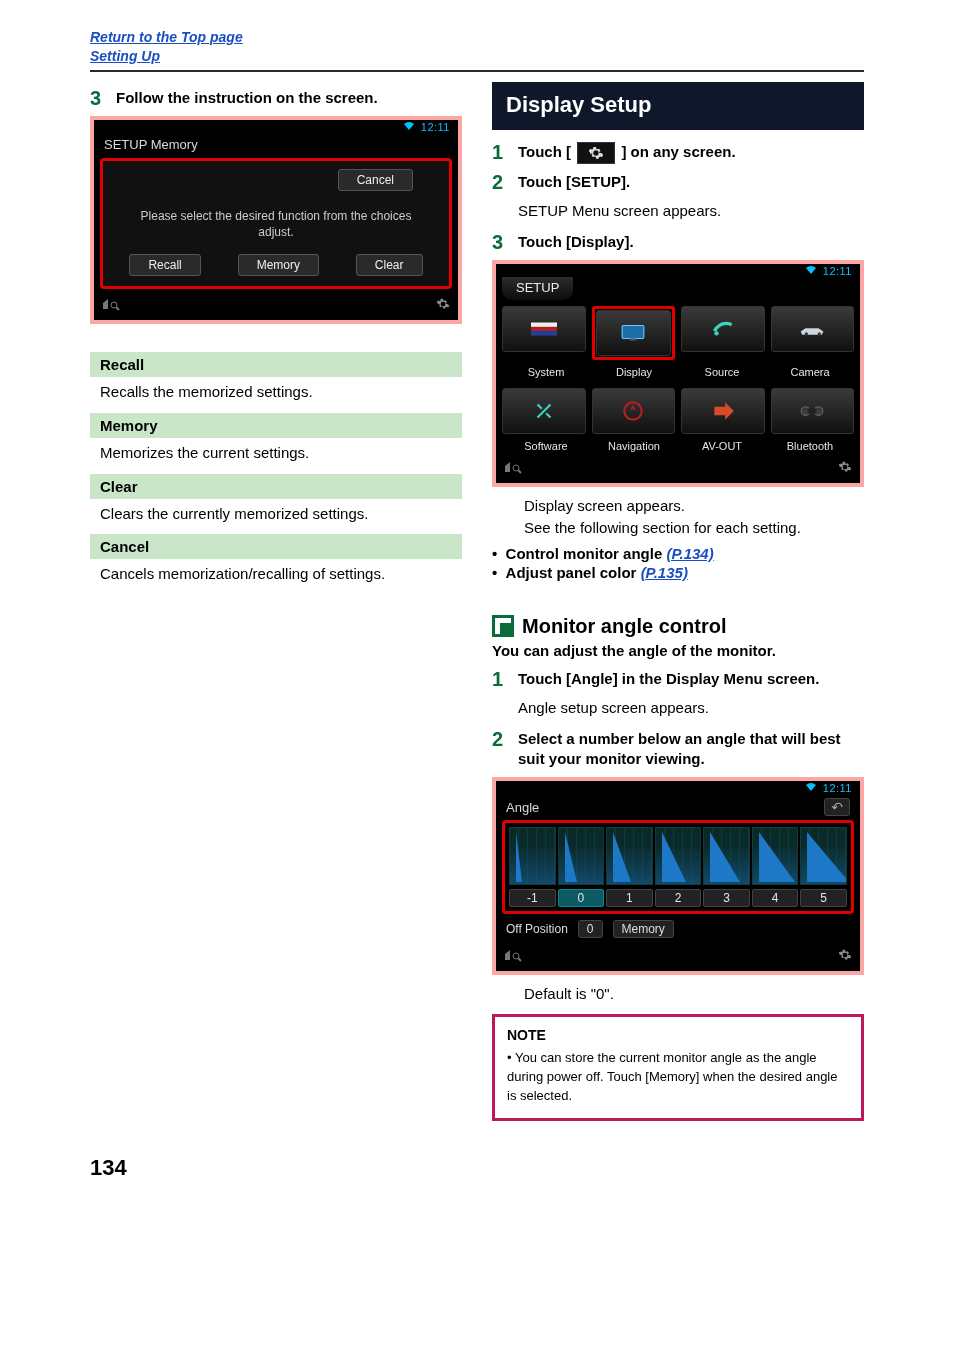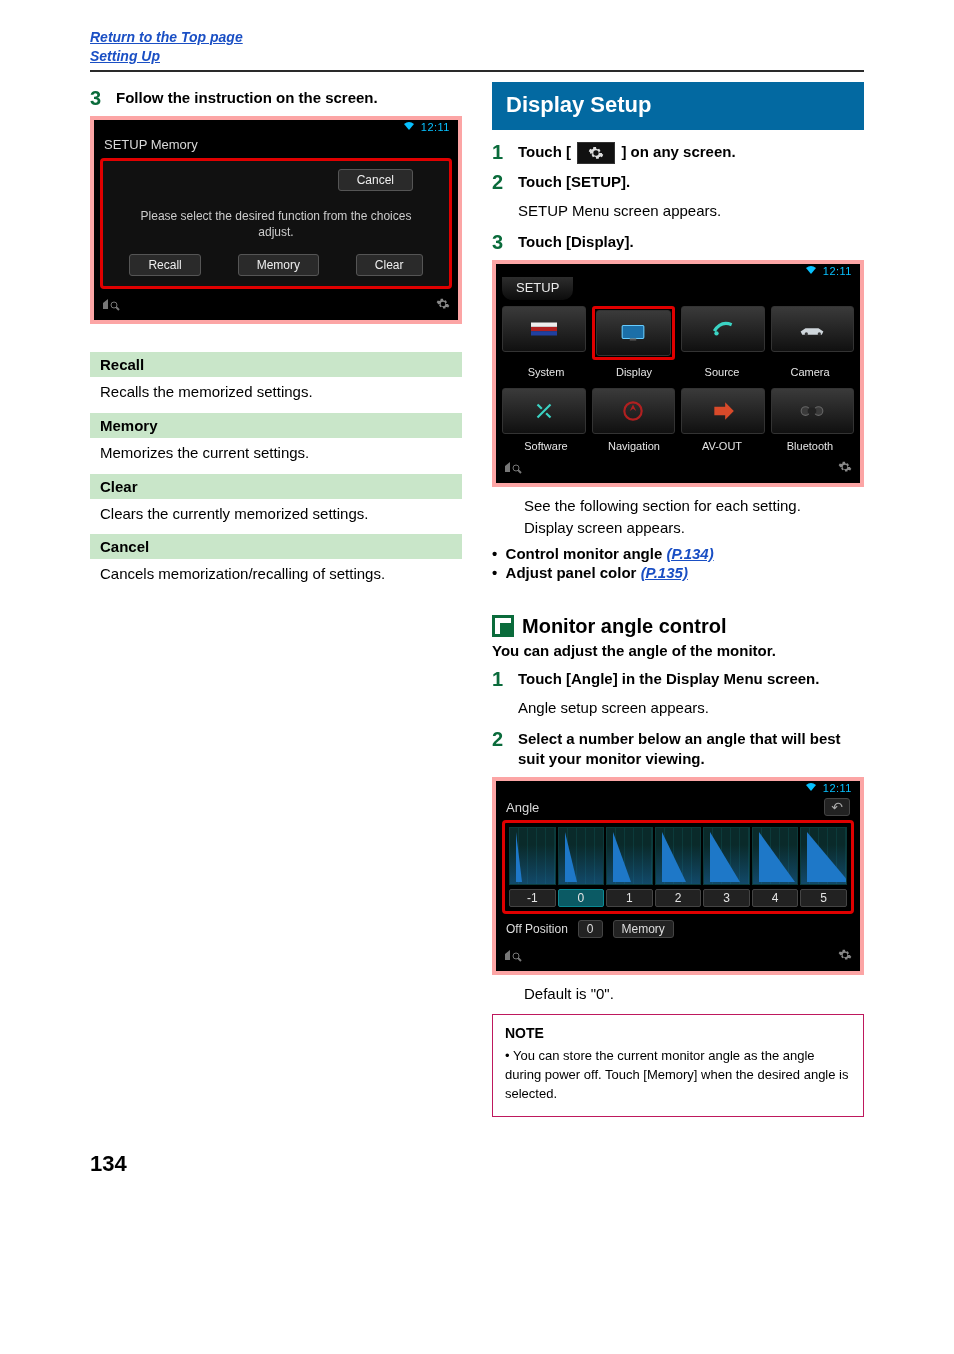--- a/index.html
+++ b/index.html
@@ -57,21 +57,21 @@
   .shot .bottombar { display:flex; justify-content:space-between; padding:4px 8px 6px 8px; color:#777; font-size:14px; }
   .shot .msg { text-align:center; color:#ccc; font-size:12px; margin-top:18px; line-height:1.3; }
   .shot .cancel-row { display:flex; justify-content:flex-end; padding-right:28px; }
 
   .def-table { margin-top: 28px; font-size: 15px; }
   .def-head { background:#c9e6c9; font-weight:700; padding:4px 10px; }
   .def-body { padding:4px 10px 10px 10px; line-height:1.45; }
 
   
   .green-banner {
-    background:#0369a1; color:#fff; font-weight:700; font-size:22px;
+    background:#0f172a; color:#fff; font-weight:700; font-size:22px;
     padding:10px 14px 12px 14px;
   }
   .gear-chip {
     display:inline-flex; align-items:center; justify-content:center;
     width:38px; height:22px; background:#111; border:1px solid #333; vertical-align:middle;
     margin:0 2px;
   }
   .gear-chip svg { width:16px; height:16px; fill:#ddd; }
 
   
@@ -133,21 +133,21 @@
   .angle-nums { display:grid; grid-template-columns:repeat(7,1fr); gap:2px; margin-top:4px;}
   .angle-nums .an {
     text-align:center; color:#e5e5e5; font-size:12px; background:#222; border:1px solid #444;
     border-radius:2px; padding:1px 0;
   }
   .angle-nums .an.sel { background:#0b5a64; border-color:#0b8a94; }
   .angle-foot { display:flex; align-items:center; gap:10px; padding:6px 10px; color:#ddd; font-size:12px;}
   .angle-foot .chip { background:#222; border:1px solid #444; border-radius:3px; padding:1px 8px; }
 
   .note-box {
-    border:1px solid #be185d; padding:8px 12px 12px 12px; font-size:13px; margin-top:12px;
+    border:3px solid #be185d; padding:8px 12px 12px 12px; font-size:13px; margin-top:12px;
     line-height:1.45;
   }
   .note-box .note-head { font-weight:700; font-size:14px; margin-bottom:4px; }
 
   .pagenum { font-weight:800; font-size:22px; margin-top:34px; }
 
   .indent { margin-left:32px; }
 </style>
 </head>
 <body>
@@ -343,22 +343,22 @@
           </span>
           <span>
             <svg width="14" height="14" viewBox="0 0 24 24">
                 <path fill="#888" d="M12 8a4 4 0 1 0 0 8 4 4 0 0 0 0-8zm9 4a7 7 0 0 1-.1 1.2l2 1.6-2 3.4-2.4-1a7 7 0 0 1-2 .1l-.4 2.6h-4l-.4-2.6a7 7 0 0 1-2-.9l-2.4 1-2-3.4 2-1.6A7 7 0 0 1 3 12a7 7 0 0 1 .1-1.2l-2-1.6 2-3.4 2.4 1a7 7 0 0 1 2-.9L8 3h4l.4 2.6a7 7 0 0 1 2 .9l2.4-1 2 3.4-2 1.6c.1.4.2.8.2 1.5z"></path>
               </svg>
           </span>
         </div>
       </div>
 
       <div class="indent" style="margin-top:8px; font-size:15px; line-height:1.45;">
+        <div>Display screen appears.</div>
         <div>See the following section for each setting.</div>
-        <div>Display screen appears.</div>
       </div>
 
       <div class="bullets">
         <div class="bl">
           <span class="dot">•&nbsp;</span>
           <b>Control monitor angle</b>
           <a href="#" class="plink">(P.134)</a>
         </div>
         <div class="bl">
           <span class="dot">•&nbsp;</span>

